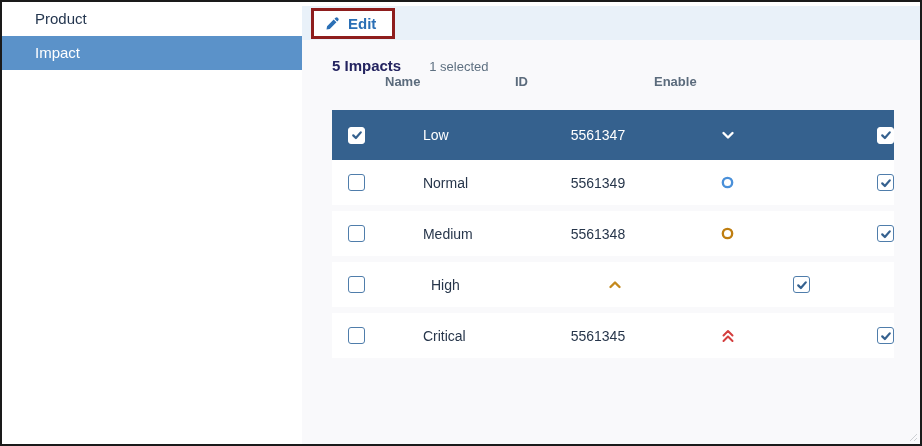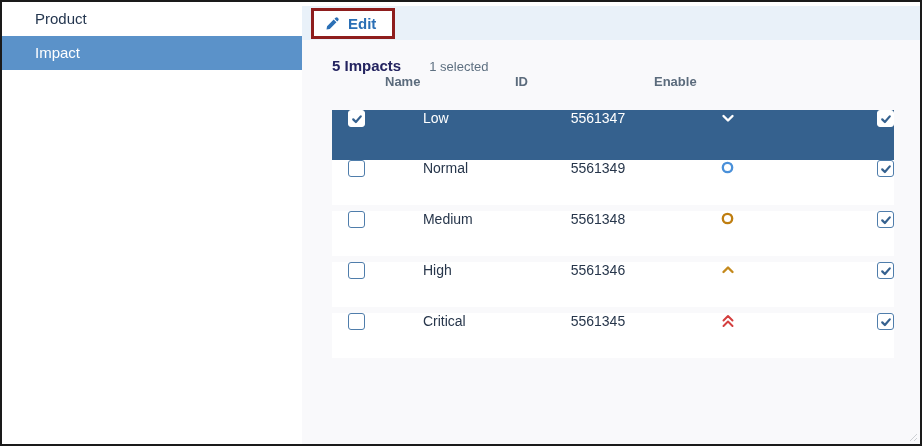--- a/index.html
+++ b/index.html
@@ -57,21 +57,21 @@
     display:flex; height:36px;
     font-size:13px; font-weight:bold; color:#5b6b7c;
   }
   .col-cb { width:53px; padding-left:16px; }
   .col-name { width:130px; }
   .col-id { width:132px; }
   .col-icon { width:133px; }
   .col-enable { flex:1; padding-left:7px; }
 
   .trow {
-    display:flex; align-items:flex-start; height:45px;
+    display:flex; align-items:center; height:45px;
     background:#ffffff; margin-bottom:6px;
     font-size:14px; color:#27364b; cursor:pointer;gap:46px;
   }
   .trow.selected {
     height:50px; background:#35618e; color:#ffffff; margin-bottom:0;
   }
 
   .cb {
     width:17px; height:17px; border:1px solid #4f7dab; border-radius:3px;
     background:#ffffff; display:flex; align-items:center; justify-content:center;
@@ -198,21 +198,20 @@
               </svg>
           </span>
         </div>
       </div>
 
       <div class="trow">
         <div class="col-cb">
           <span class="cb"></span>
         </div>
         <div class="col-name">High</div>
-        <div class="col-id">5561346</div>
         <div class="col-icon">
           <span class="impact-icon" style="color: rgb(196, 137, 28);">
             <svg width="16" height="16" viewBox="0 0 16 16" fill="none" stroke="currentColor" stroke-width="2.4" stroke-linecap="round" stroke-linejoin="round">
                 <path d="M3.5 10L8 5.5 12.5 10"></path>
               </svg>
           </span>
         </div>
         <div class="col-enable">
           <span class="cb checked">
             <svg width="12" height="12" viewBox="0 0 16 16" fill="none" stroke="#35618f" stroke-width="3" stroke-linecap="round" stroke-linejoin="round">

